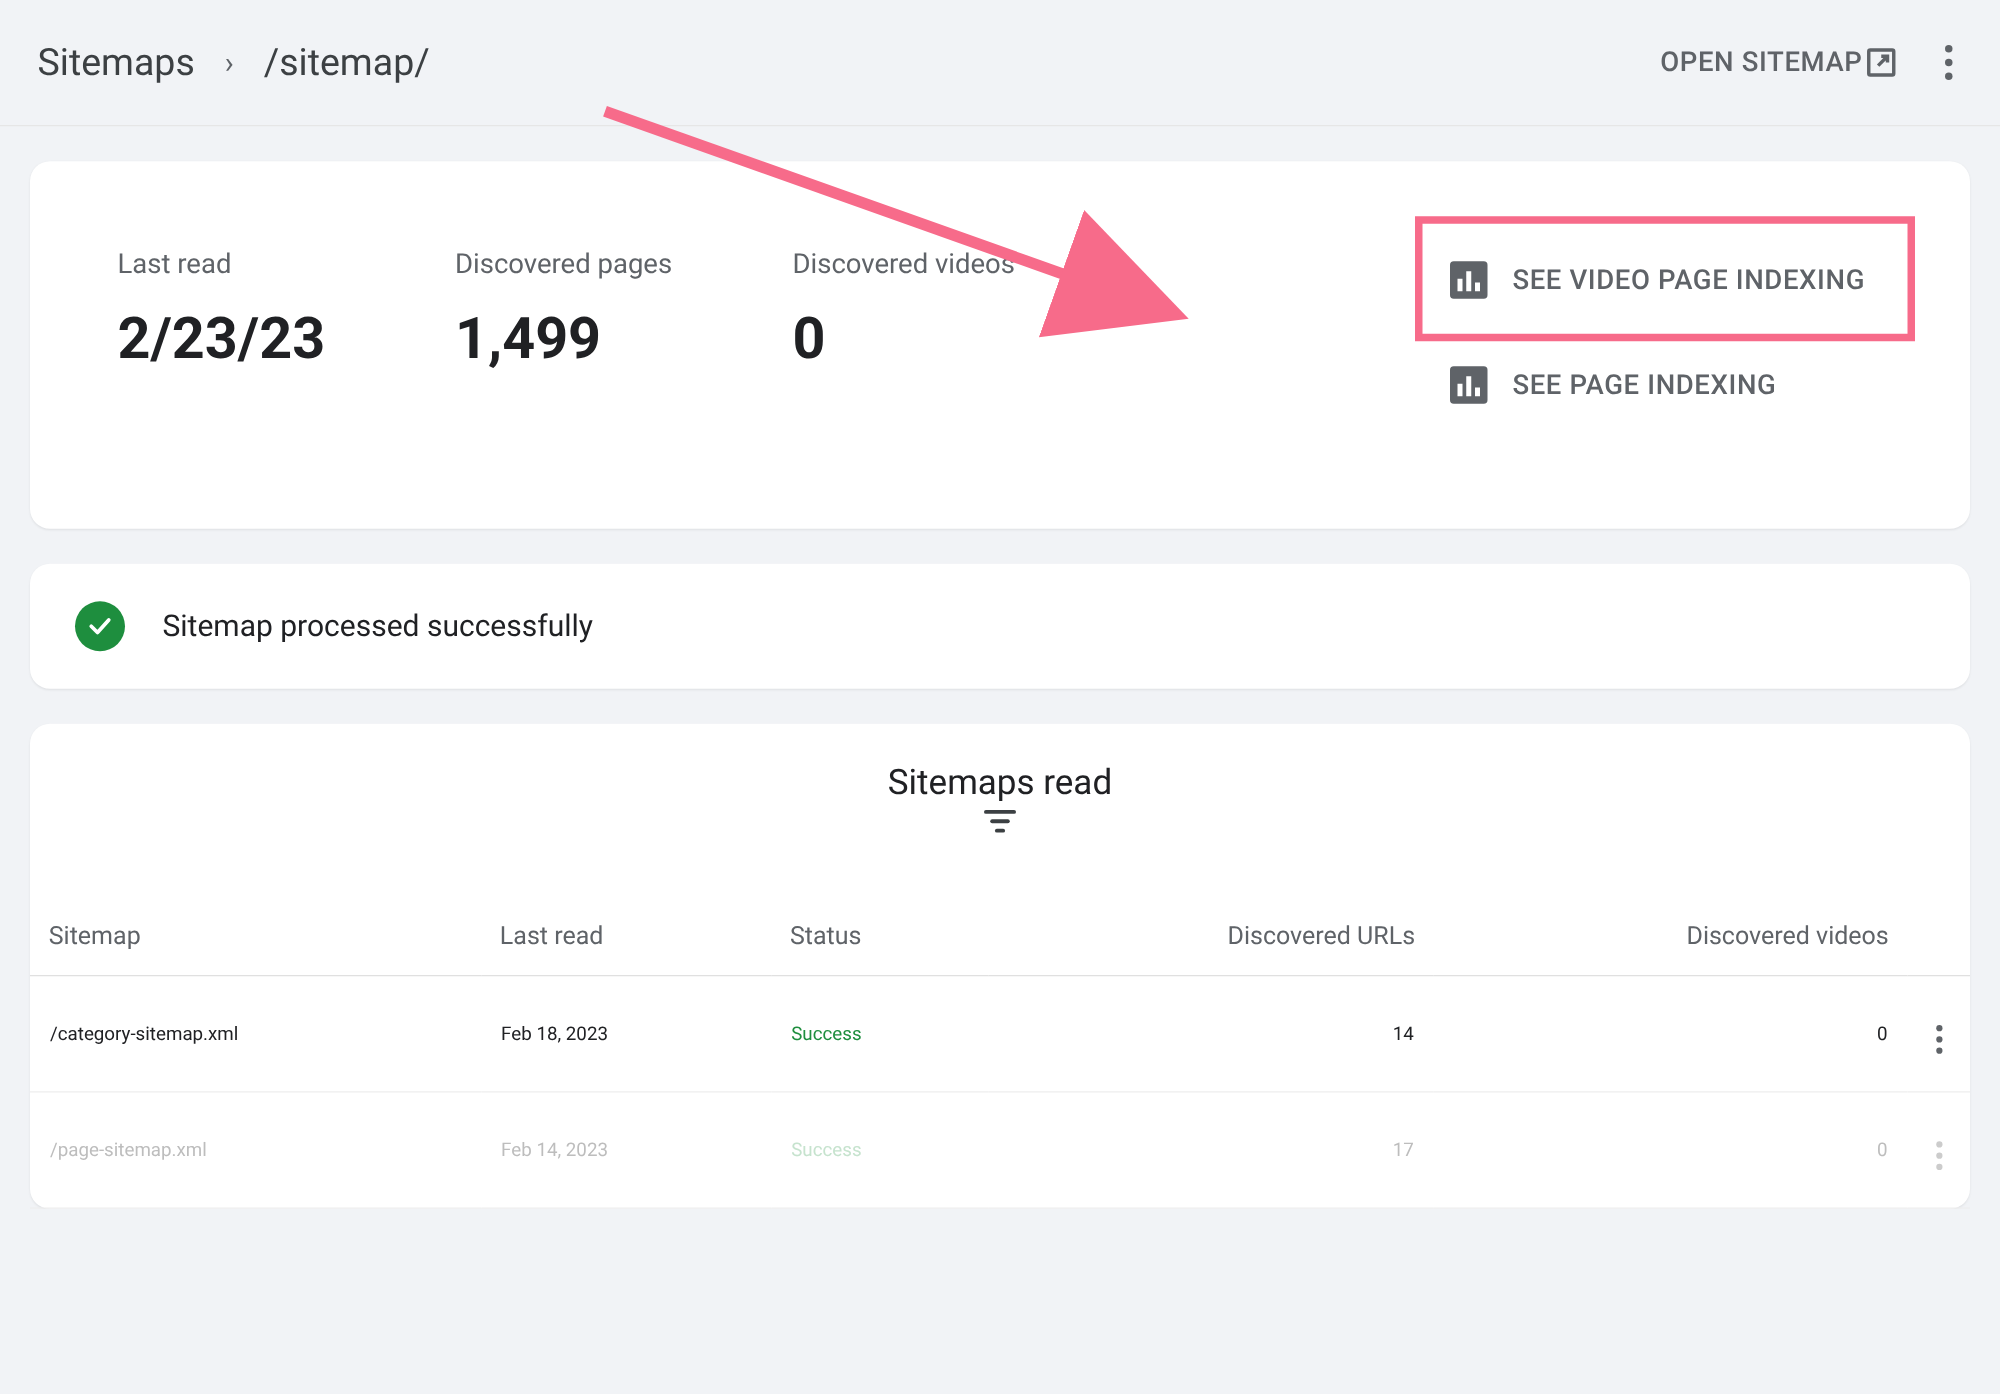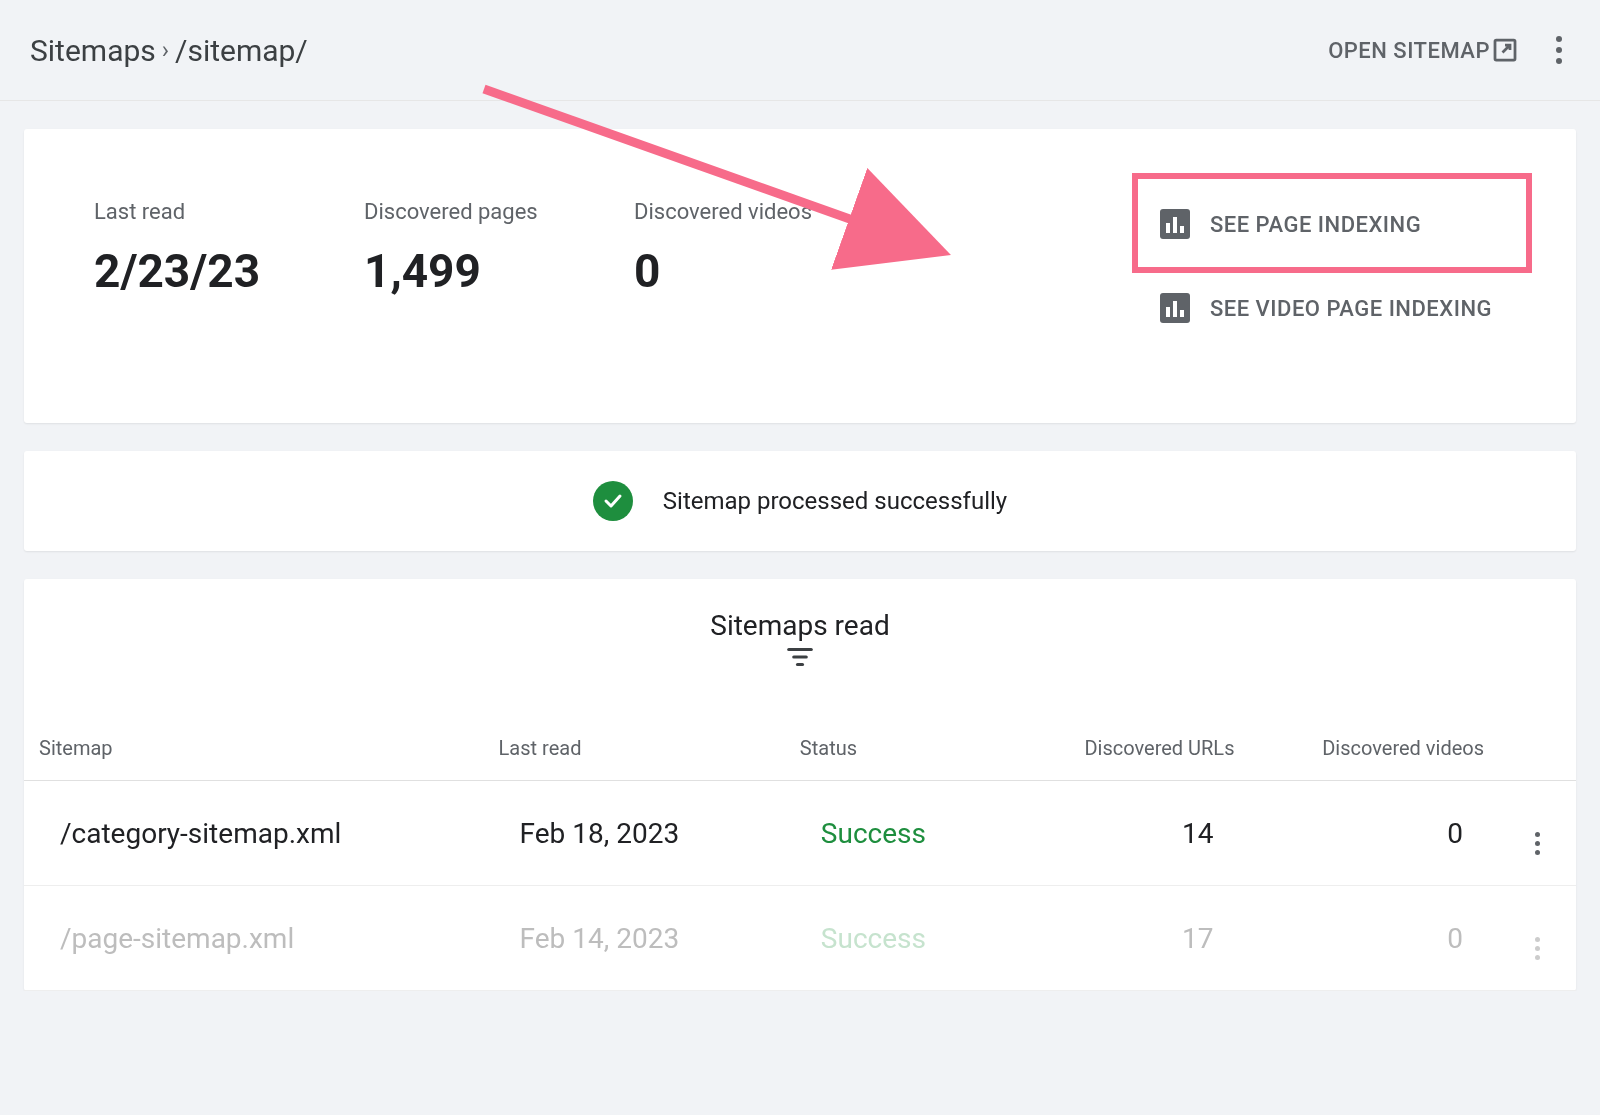--- a/index.html
+++ b/index.html
@@ -13,21 +13,21 @@
   .header {
     display: flex;
     align-items: center;
     justify-content: space-between;
     padding: 28px 30px 28px 30px;
     border-bottom: 1px solid #e6e6e6;
   }
   .breadcrumb {
     display: flex;
     align-items: center;
-    gap: 6px;
+    gap: 24px;
     font-size: 30px;
     color: #3c4043;
   }
   .breadcrumb .chevron { color: #5f6368; font-size: 24px; }
   .header-actions {
     display: flex;
     align-items: center;
     gap: 28px;
   }
   .open-sitemap {
@@ -39,24 +39,23 @@
     color: #5f6368;
     cursor: pointer;
   }
   .open-sitemap svg { width: 30px; height: 30px; }
   .kebab { cursor: pointer; display:flex; flex-direction:column; gap:5px; padding:8px;}
   .kebab span { width:6px; height:6px; border-radius:50%; background:#5f6368; }
 
   .card {
     background: #fff;
     margin: 28px 24px 0 24px;
-    border-radius: 3px;
+    border-radius: 16px;
     box-shadow: 0 1px 2px rgba(0,0,0,0.08);
     position: relative;
-    justify-content: center;
   }
   .stats-card {
     padding: 70px 70px 90px 70px;
     display: flex;
     align-items: flex-start;
     gap: 20px;
   }
   .stat {
     display: flex;
     flex-direction: column;
@@ -149,23 +148,23 @@
   thead th {
     text-align: left;
     font-size: 20px;
     font-weight: 400;
     color: #5f6368;
     padding: 20px 15px;
     border-bottom: 1px solid #e0e0e0;
   }
   thead th.num { text-align: right; }
   tbody td {
-    font-size: 28px;
+    font-size: 15px;
     color: #202124;
-    padding: 30px 36px;
+    padding: 30px 16px;
     border-bottom: 1px solid #eee;
   }
   tbody td.num { text-align: right; }
   tbody tr.faded td { color: #bdbdbd; }
   .success { color: #1e8e3e; }
   tbody tr.faded .success { color: #c6e3ce; }
   .row-menu { width:50px; text-align:center; }
   .mini-kebab { display:inline-flex; flex-direction:column; gap:4px; cursor:pointer;}
   .mini-kebab span{width:5px;height:5px;border-radius:50%;background:#5f6368;}
   tbody tr.faded .mini-kebab span{background:#ccc;}
@@ -208,29 +207,29 @@
     <div class="stat-label">Discovered videos</div>
     <div class="stat-value">0</div>
   </div>
   <div class="indexing-buttons">
     <div class="ibtn">
       <div class="ibtn-icon">
           <span></span>
           <span></span>
           <span></span>
         </div>
-      <span>SEE PAGE INDEXING</span>
+      <span>SEE VIDEO PAGE INDEXING</span>
     </div>
     <div class="ibtn">
       <div class="ibtn-icon">
           <span></span>
           <span></span>
           <span></span>
         </div>
-      <span>SEE VIDEO PAGE INDEXING</span>
+      <span>SEE PAGE INDEXING</span>
     </div>
   </div>
 
   <div class="highlight-box"></div>
   <svg class="arrow" viewBox="0 0 520 230">
     <defs>
       <marker id="ah" markerWidth="14" markerHeight="14" refX="10" refY="6" orient="auto">
         <path d="M0,0 L12,6 L0,12 Z" fill="#f76b8a"></path>
       </marker>
     </defs>

